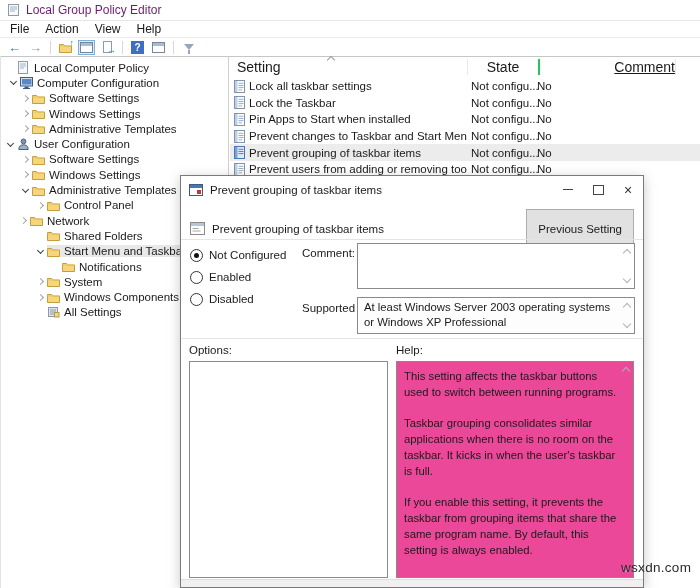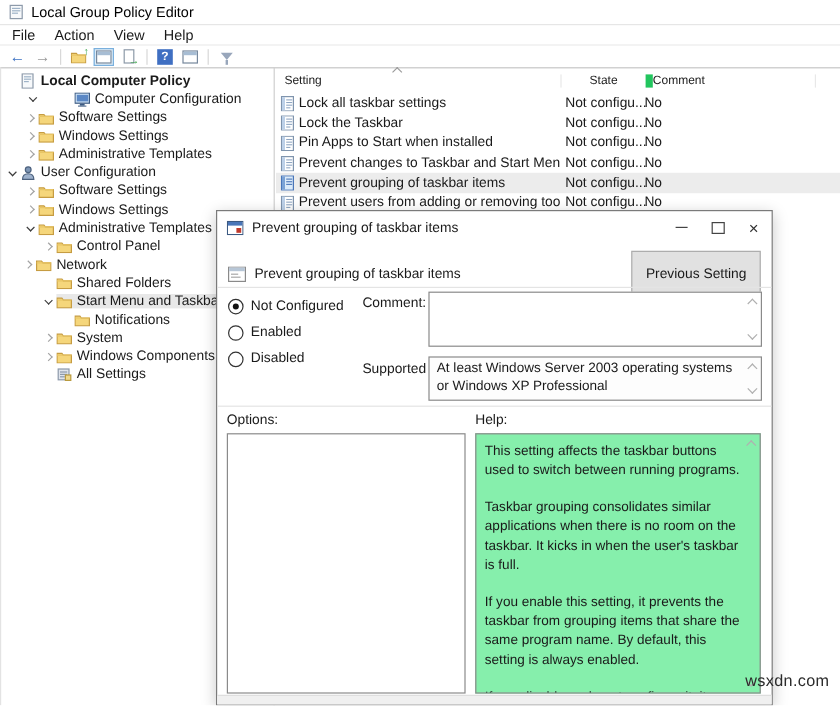--- a/index.html
+++ b/index.html
@@ -1,21 +1,21 @@
 <!DOCTYPE html>
 <html><head>
 <meta charset="utf-8">
 <style>
   html,body{margin:0;padding:0;}
   #screen{position:relative;width:700px;height:588px;background:#fff;overflow:hidden;
           font-family:"Liberation Sans",sans-serif;color:#1a1a1a;}
   
   .titlebar{height:20px;display:flex;align-items:center;gap:6px;padding-left:7px;
             border-bottom:1px solid #e6e6e6;}
-  .titlebar .title{font-size:12px;color:#000000;}
+  .titlebar .title{font-size:12px;color:#701a75;}
   .menubar{height:16px;display:flex;align-items:center;padding-left:2px;font-size:12px;
            border-bottom:1px solid #ebebeb;}
   .menubar span{padding:0 8px;}
   .toolbar{height:18px;display:flex;align-items:center;gap:4px;padding-left:6px;
            border-bottom:1px solid #c6c6c6;}
   .tb-icon{width:17px;height:15px;display:flex;align-items:center;justify-content:center;position:relative;}
   .tb-icon.hl{background:#dcebf7;border:1px solid #7ab0dd;width:17px;height:15px;box-sizing:border-box;}
   .tb-sep{width:1px;height:13px;background:#d8d8d8;margin:0 2px;}
   .g-back{color:#3e73c4;font-weight:bold;font-size:13px;font-style:normal;}
   .g-fwd{color:#9b9b9b;font-weight:bold;font-size:13px;font-style:normal;}
@@ -36,24 +36,24 @@
   .tree-row{height:15.3px;display:flex;align-items:center;font-size:11.5px;white-space:nowrap;}
   .expander{width:13px;flex:none;display:flex;align-items:center;justify-content:center;}
   .chev{display:inline-block;width:4px;height:4px;border-right:1px solid;border-bottom:1px solid;}
   .chev.collapsed{transform:rotate(-45deg);border-color:#a3a3a3;}
   .chev.expanded{transform:rotate(45deg);border-color:#3c3c3c;margin-top:-2px;}
   .node{display:flex;align-items:center;padding:0 3px 0 0;}
   .node.selected{background:#e8e8e8;}
   .tree-icon{width:16px;flex:none;display:flex;align-items:center;}
   .tree-label{padding-left:1px;}
   .list-pane{position:absolute;left:230px;top:0;right:0;bottom:0;}
-  .list-header{height:22px;display:flex;align-items:center;font-size:10px;position:relative;}
+  .list-header{height:22px;display:flex;align-items:center;font-size:14px;position:relative;}
   .hcol-setting{width:237px;padding-left:7px;box-sizing:border-box;}
   .hcol-state{width:70px;text-align:center;border-left:1px solid #e8e8e8;}
-  .hcol-comment{width:135px;text-align:left;border-left:6px solid #22c55e;border-right:1px solid #e8e8e8;}
+  .hcol-comment{width:135px;text-align:right;border-left:2px solid #22c55e;border-right:1px solid #e8e8e8;text-decoration:underline;}
   .sort-chev{position:absolute;left:98px;top:1px;width:5px;height:5px;border-right:1px solid #9a9a9a;
              border-bottom:1px solid #9a9a9a;transform:rotate(-135deg);}
   .list-row{height:16.6px;display:flex;align-items:center;font-size:11.5px;}
   .list-row.selected{background:#ececec;}
   .cell-setting{width:237px;display:flex;align-items:center;gap:4px;padding-left:4px;box-sizing:border-box;
                 overflow:hidden;white-space:nowrap;}
   .cell-state{width:70px;padding-left:4px;box-sizing:border-box;white-space:nowrap;}
   .cell-comment{width:135px;text-align:left;}
   
   .dialog{position:absolute;left:180px;top:175px;width:464px;height:413px;background:#fff;
@@ -81,21 +81,21 @@
                background:#fff;box-sizing:border-box;}
   .lbl-supported{position:absolute;left:121px;top:126px;}
   .supported-box{position:absolute;left:176px;top:121px;width:278px;height:37px;border:1px solid #8a8a8a;
                  background:#fdfdfd;box-sizing:border-box;padding:2px 16px 2px 6px;line-height:1.35;
                  font-size:11.3px;overflow:hidden;}
   .lbl-options{position:absolute;left:8px;top:168px;}
   .lbl-help{position:absolute;left:215px;top:168px;}
   .options-box{position:absolute;left:8px;top:185px;width:199px;height:217px;border:1px solid #8a8a8a;
                background:#fff;box-sizing:border-box;}
   .help-box{position:absolute;left:215px;top:185px;width:238px;height:217px;border:1px solid #8a8a8a;
-            background:#86efac;box-sizing:border-box;padding:6px 15px 4px 7px;overflow:hidden;
+            background:#ec4899;box-sizing:border-box;padding:6px 15px 4px 7px;overflow:hidden;
             line-height:1.42;font-size:11.3px;}
   .help-box p{margin:0 0 15px 0;}
   .dlg-footer{position:absolute;left:0;right:0;top:403px;bottom:0;background:#f0f0f0;border-top:1px solid #dedede;}
   .sa{position:absolute;right:4px;width:5px;height:5px;border-right:1px solid #b0b0b0;border-bottom:1px solid #b0b0b0;}
   .sa.up{top:6px;transform:rotate(-135deg);}
   .sa.down{bottom:6px;transform:rotate(45deg);}
   .watermark{position:absolute;left:621px;top:560px;font-size:13.5px;color:#2b2b2b;letter-spacing:.3px;}
 </style>
 </head>
 <body>
@@ -157,35 +157,35 @@
       <span class="tb-sep"></span>
       <span class="tb-icon">
         <span class="funnel"></span>
         <span class="funnel-stem"></span>
       </span>
     </div>
 
   <div class="content">
 
     <div class="tree-pane">
-        <div class="tree-row" style="padding-left: 3px; font-weight: bold;">
+        <div class="tree-row" style="padding-left: 3px;">
           <span class="expander"></span>
           <span class="node">
             <span class="tree-icon">
               <svg width="12" height="13" viewBox="0 0 12 13">
                 <rect x="1.5" y="0.5" width="9" height="12" fill="#f7f9fb" stroke="#8d9aaa"></rect>
                 <rect x="3" y="2.5" width="6" height="1" fill="#9fb3c8"></rect>
                 <rect x="3" y="4.5" width="6" height="1" fill="#9fb3c8"></rect>
                 <rect x="3" y="6.5" width="4" height="1" fill="#9fb3c8"></rect>
               </svg>
             </span>
             <span class="tree-label">Local Computer Policy</span>
           </span>
         </div>
-        <div class="tree-row" style="padding-left: 20px; gap: 28px;">
+        <div class="tree-row" style="padding-left: 6px;">
           <span class="expander">
             <i class="chev expanded"></i>
           </span>
           <span class="node">
             <span class="tree-icon">
               <svg width="14" height="12" viewBox="0 0 14 12">
                 <rect x="0.5" y="0.5" width="12" height="8.5" fill="#cfe3f5" stroke="#3c5a82"></rect>
                 <rect x="2" y="2" width="9.5" height="5.5" fill="#5a87c5"></rect>
                 <rect x="4.5" y="9.5" width="4" height="1.5" fill="#3c5a82"></rect>
                 <rect x="3" y="11" width="7" height="1" fill="#3c5a82"></rect>

